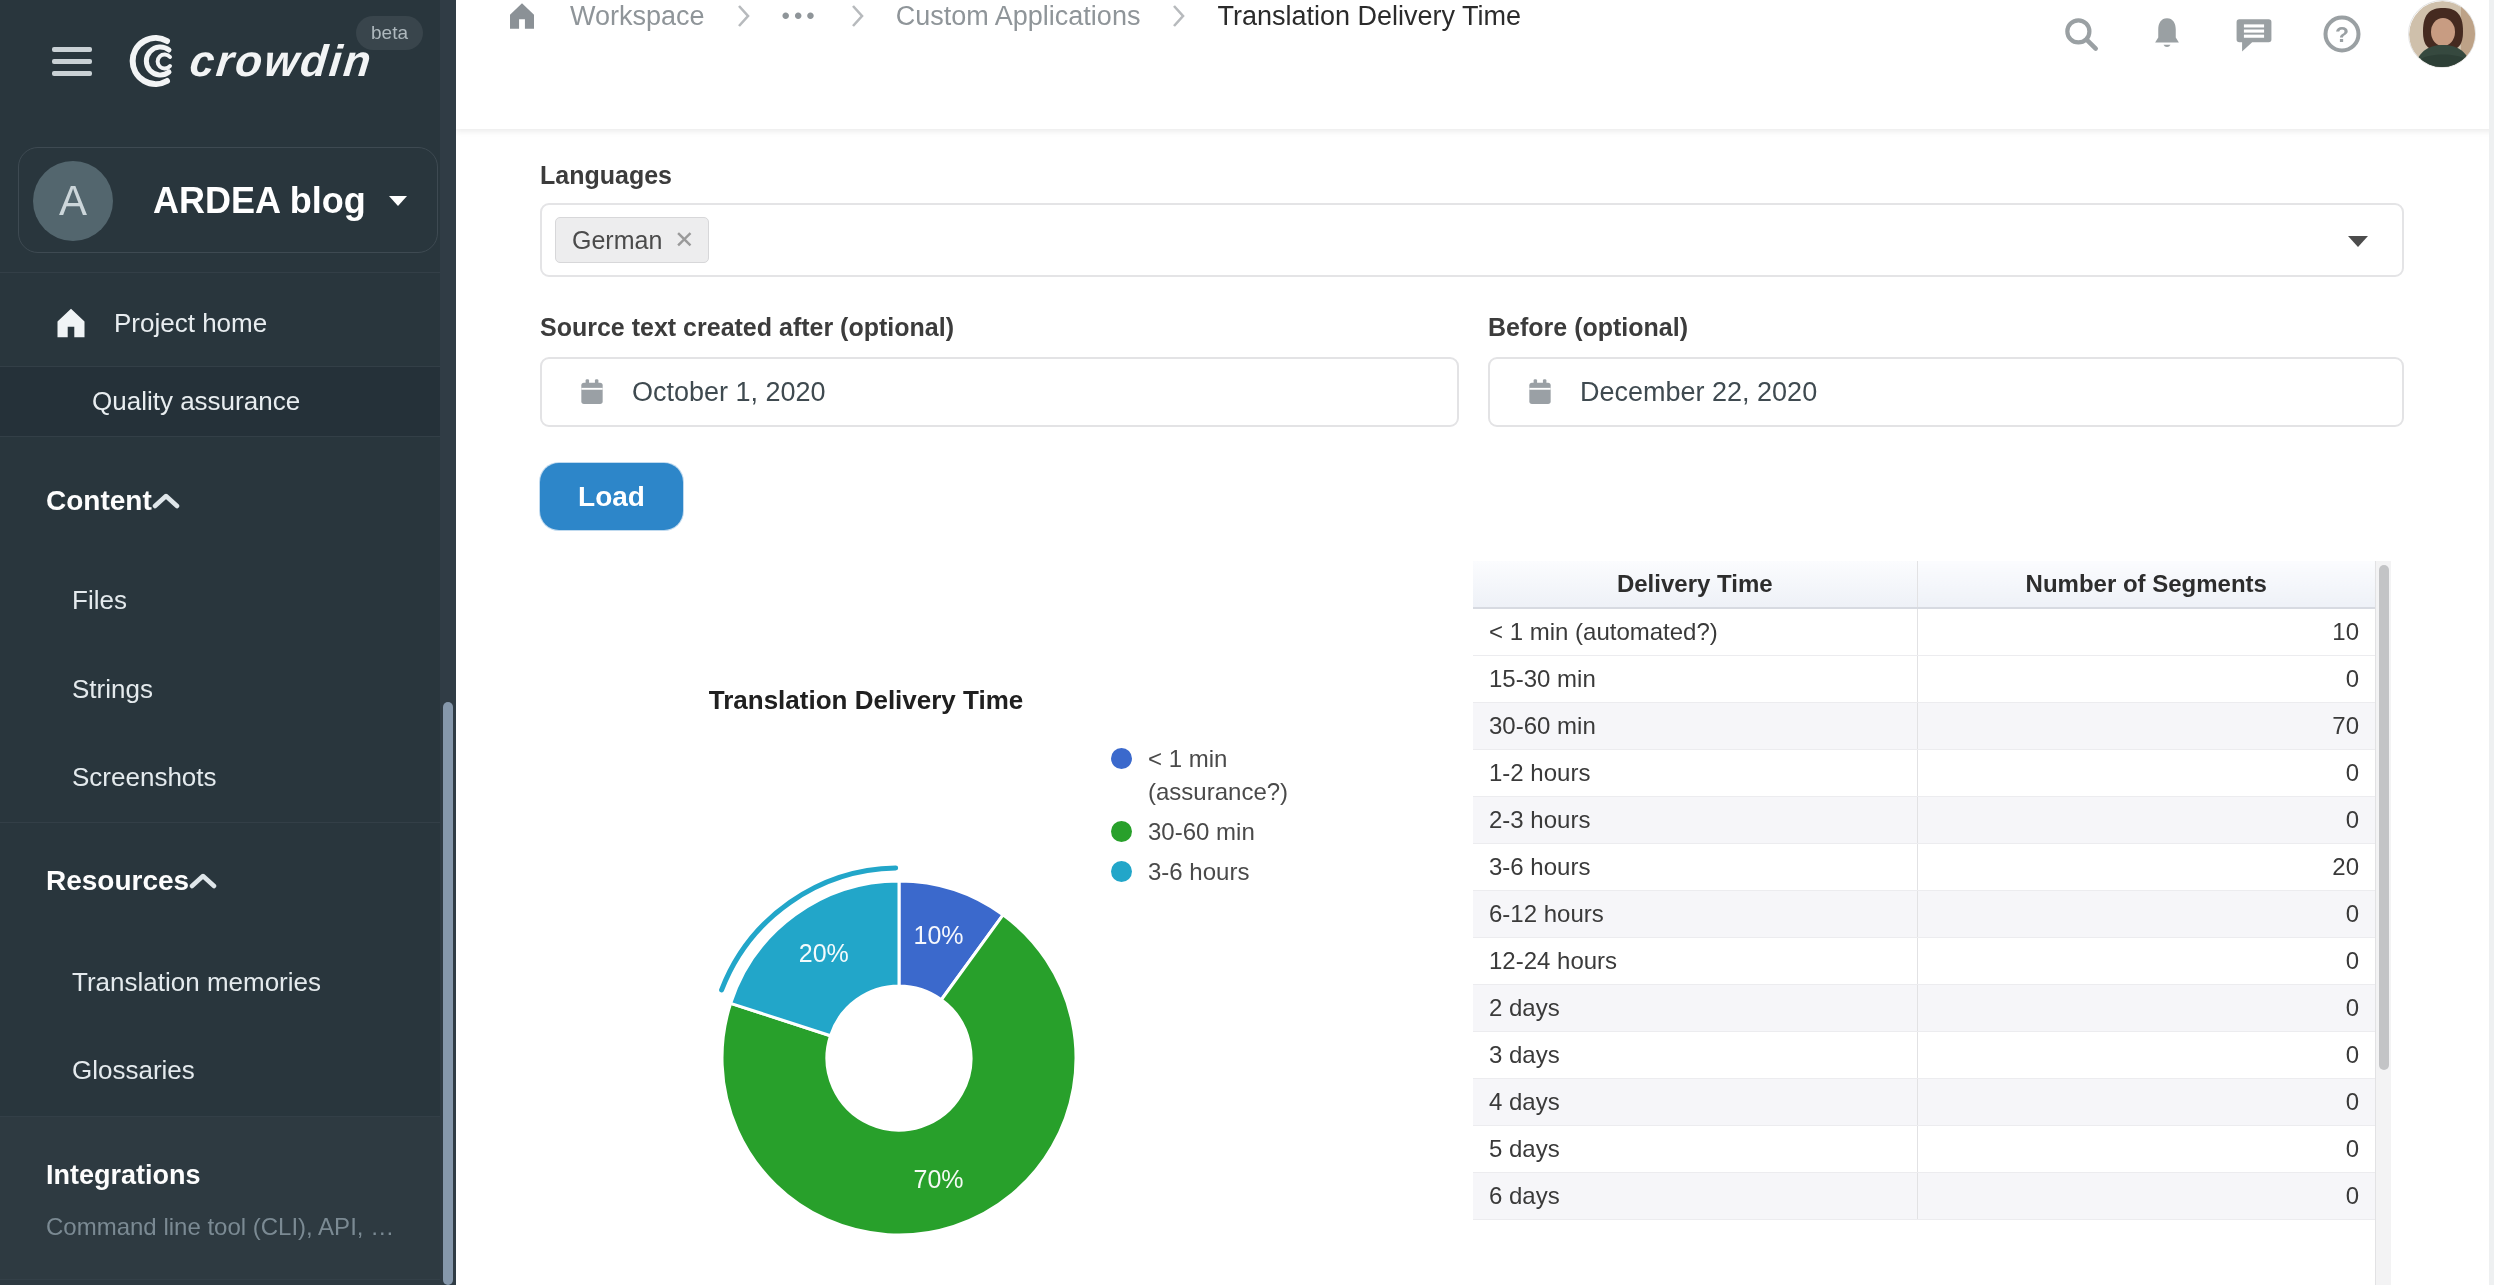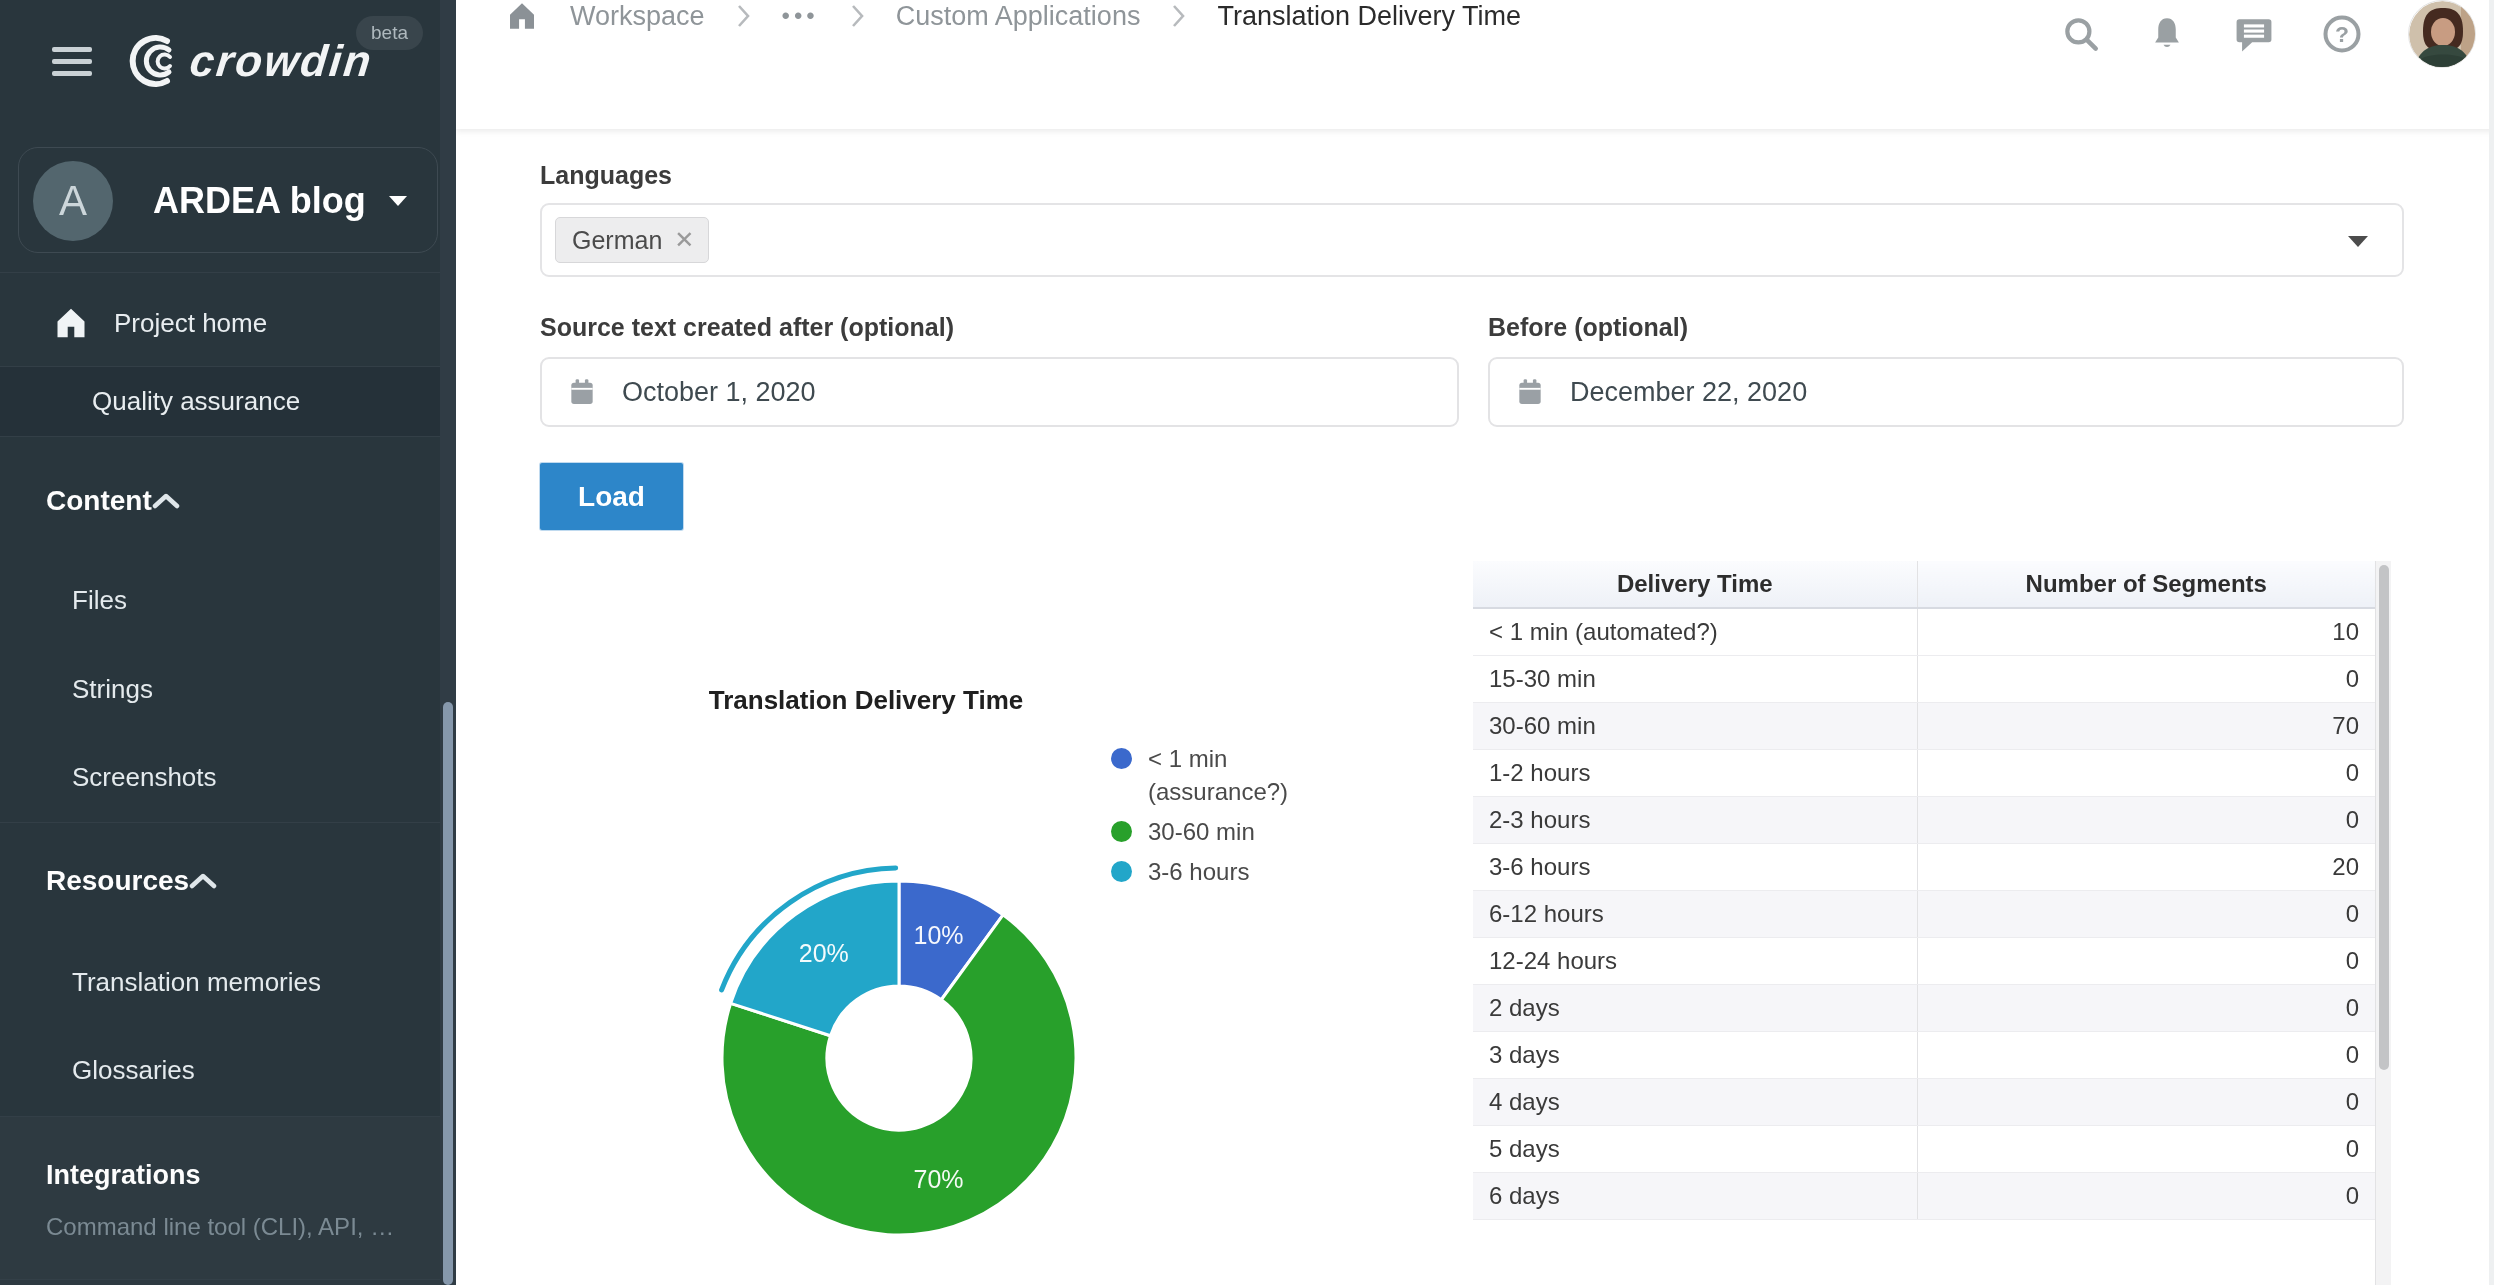--- a/index.html
+++ b/index.html
@@ -51,24 +51,24 @@
   .field-label{position:absolute;color:#3c3c3c;font-size:25px;font-weight:bold;}
   .select-box{position:absolute;left:84px;top:74px;width:1864px;height:74px;border:2px solid #e4e4e6;
               border-radius:9px;background:#fff;cursor:pointer;}
   .lang-tag{position:absolute;left:13px;top:12px;height:46px;background:#ededee;border:1px solid #d7d7d9;
             border-radius:5px;display:flex;align-items:center;padding:0 14px 0 16px;gap:12px;}
   .lang-tag-label{color:#4b4b4b;font-size:25px;}
   .tag-close{color:#9a9a9a;font-size:24px;cursor:pointer;line-height:1;}
   .select-caret{position:absolute;right:34px;top:31px;width:0;height:0;border-left:10px solid transparent;
                 border-right:10px solid transparent;border-top:11px solid #4c4c4c;}
   .date-input{position:absolute;top:228px;height:70px;border:2px solid #e3e3e5;border-radius:9px;background:#fff;
-              display:flex;align-items:center;padding-left:24px;gap:24px;cursor:pointer;}
+              display:flex;align-items:center;padding-left:34px;gap:24px;cursor:pointer;}
   .date-text{color:#3f4a50;font-size:27px;}
   .load-btn{position:absolute;left:84px;top:334px;width:143px;height:67px;background:#2d86c9;border:none;
-            border-radius:2px;color:#fff;font-size:28px;font-weight:bold;cursor:pointer;
+            border-radius:19px;color:#fff;font-size:28px;font-weight:bold;cursor:pointer;
             font-family:"Liberation Sans",sans-serif;box-shadow:0 0 0 1px rgba(45,134,201,.3);}
 
   
   .chart-title{position:absolute;left:110px;top:556px;width:600px;text-align:center;color:#202020;
                font-size:26px;font-weight:bold;}
   .legend{position:absolute;left:655px;top:613px;}
   .legend-row{display:flex;gap:16px;margin-bottom:7px;}
   .legend-dot{width:21px;height:21px;border-radius:50%;margin-top:6px;flex:0 0 auto;}
   .legend-text{color:#4a4a4a;font-size:24px;line-height:33px;}
   .donut{position:absolute;left:233px;top:719px;}

